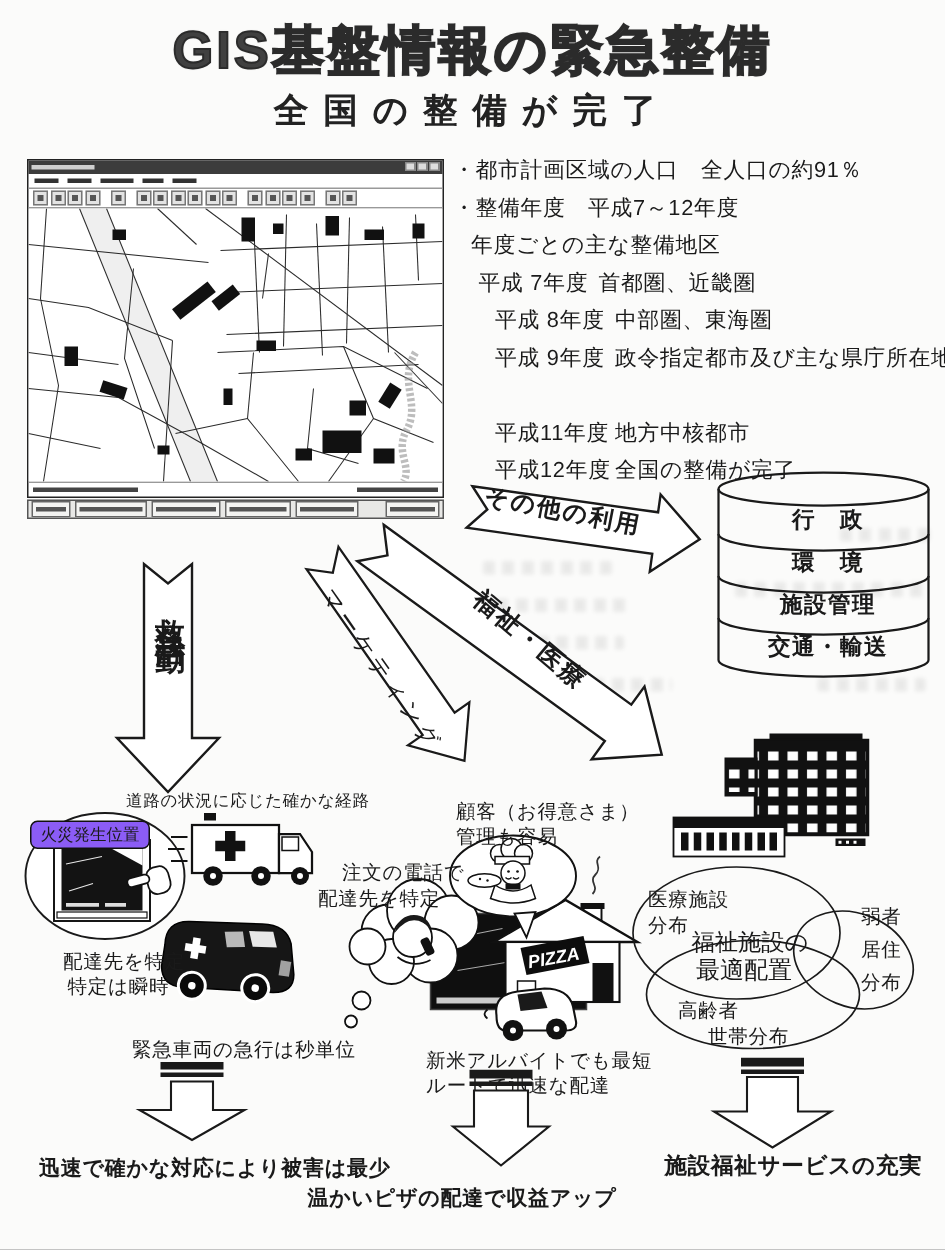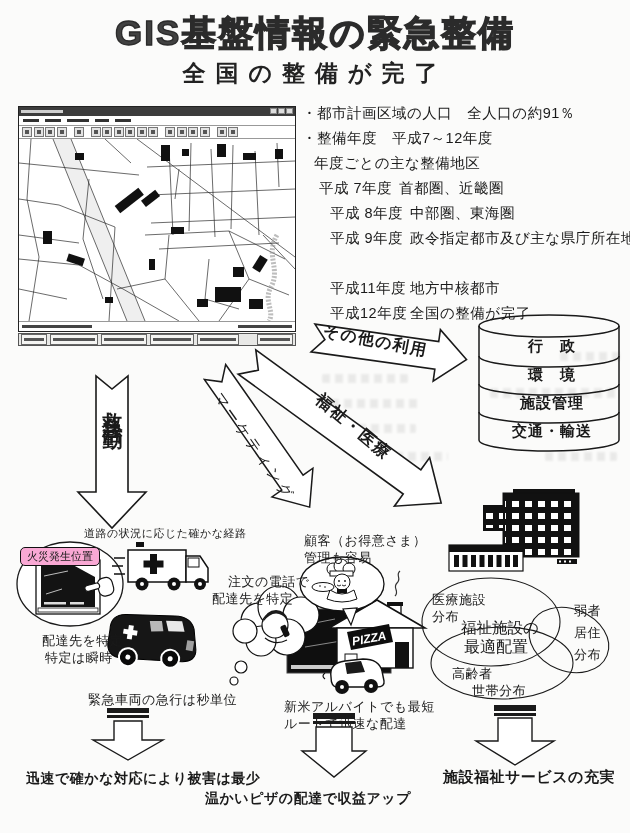--- a/index.html
+++ b/index.html
@@ -36,21 +36,21 @@
   
   .arrow-label{transform-origin:0 0;white-space:nowrap;}
   .lbl-other{left:325px;top:321px;font-size:16px;font-weight:600;letter-spacing:1.5px;transform:rotate(11deg);}
   .lbl-emergency{left:100px;top:396px;font-size:20px;font-weight:bold;letter-spacing:6px;
       writing-mode:vertical-rl;text-orientation:upright;}
   .lbl-marketing{left:225px;top:389px;font-size:15px;letter-spacing:3px;transform:rotate(55deg);}
   .lbl-welfare{left:325px;top:389px;font-size:16.5px;font-weight:bold;letter-spacing:2px;transform:rotate(40deg);}
   
   .cap{font-size:12.5px;white-space:nowrap;letter-spacing:0.5px;}
   .cap13{font-size:13px;white-space:nowrap;letter-spacing:0.5px;}
-  .fire-label{left:20px;top:547px;border:1.5px solid #111;border-radius:5px;background:#f9a8d4;
+  .fire-label{left:20px;top:547px;border:1.5px solid #111;border-radius:5px;background:#8b5cf6;
       padding:1px 6px;font-size:11px;white-space:nowrap;z-index:4;}
   .conclusion{font-size:14px;font-weight:600;white-space:nowrap;letter-spacing:0.5px;}
   
   .ghost{position:absolute;background:repeating-linear-gradient(90deg,rgba(40,40,40,.15) 0 8px,rgba(0,0,0,0) 8px 13px);
       filter:blur(1.3px);border-radius:2px;opacity:.55;}
   svg{display:block;}
 </style>
 </head>
 <body>
 

